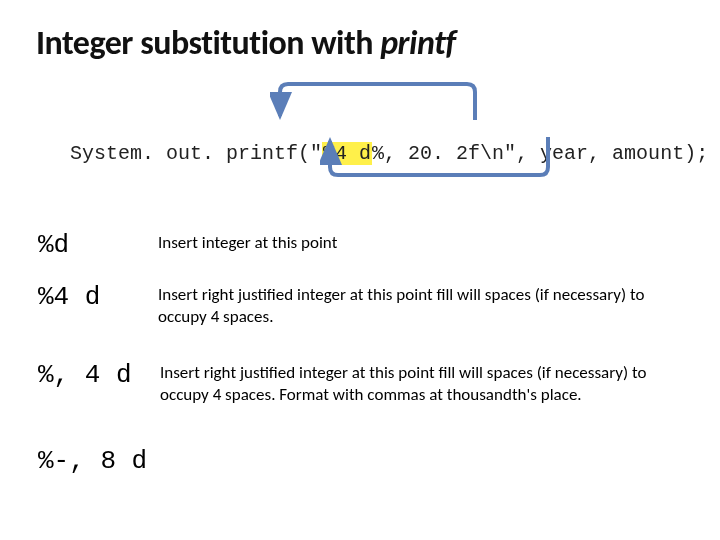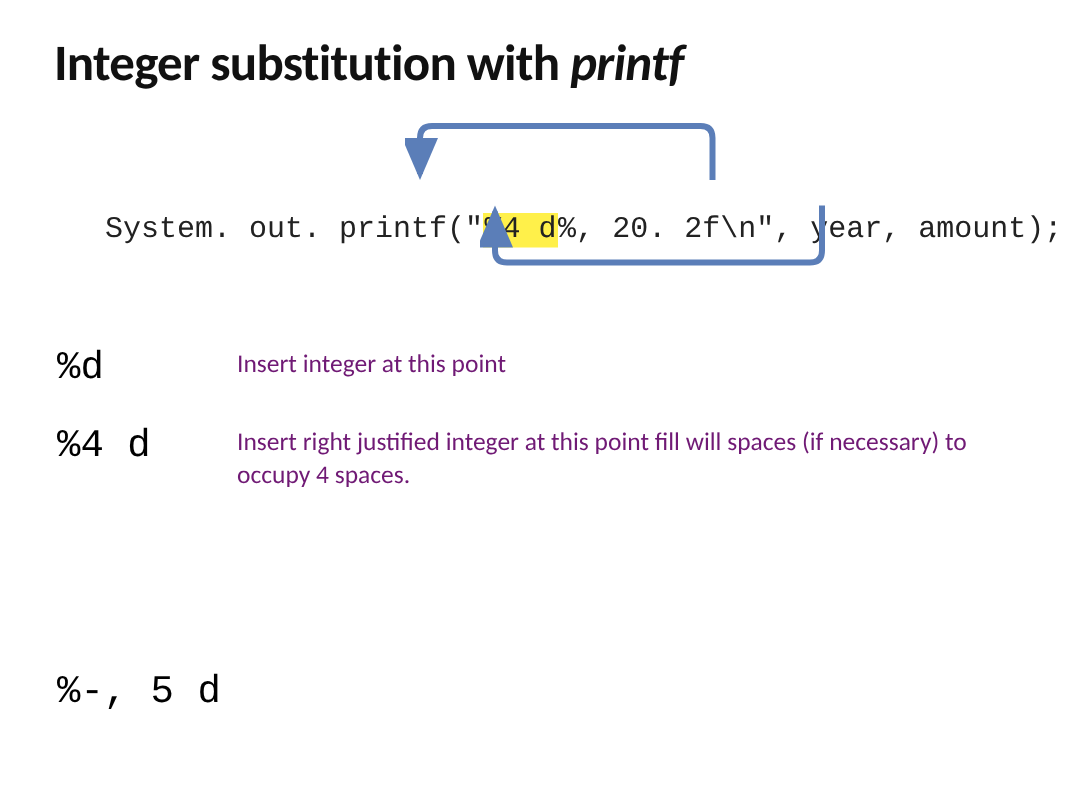--- a/index.html
+++ b/index.html
@@ -61,21 +61,21 @@
     font-family: "Courier New", Courier, monospace;
     font-size: 26px;
     width: 120px;
     flex: 0 0 120px;
     color: #000;
     letter-spacing: 0px;
   }
   .desc {
     font-size: 17px;
     line-height: 1.28;
-    color: #701a75;
+    color: #000000;
     flex: 1;
     padding-top: 2px;
   }
   .row1 { top: 230px; }
   .row2 { top: 282px; }
   .row3 { top: 360px; }
   .row4 { top: 446px; }
   .row3 .desc, .row4 .desc { padding-left: 2px; }
 </style>
 </head>
@@ -112,18 +112,22 @@
   <div class="row row1">
     <div class="spec">%d</div>
     <div class="desc">Insert integer at this point</div>
   </div>
 
   <div class="row row2">
     <div class="spec">%4 d</div>
     <div class="desc">Insert right justified integer at this point fill will spaces (if necessary) to occupy 4 spaces.</div>
   </div>
 
+  <div class="row row3">
+    <div class="spec">%, 4 d</div>
+    <div class="desc">Insert right justified integer at this point fill will spaces (if necessary) to occupy 4 spaces.   Format with commas at thousandth's place.</div>
+  </div>
 
   <div class="row row4">
-    <div class="spec">%-, 5 d</div>
+    <div class="spec">%-, 8 d</div>
   </div>
 
 </div>
 
 </body></html>

